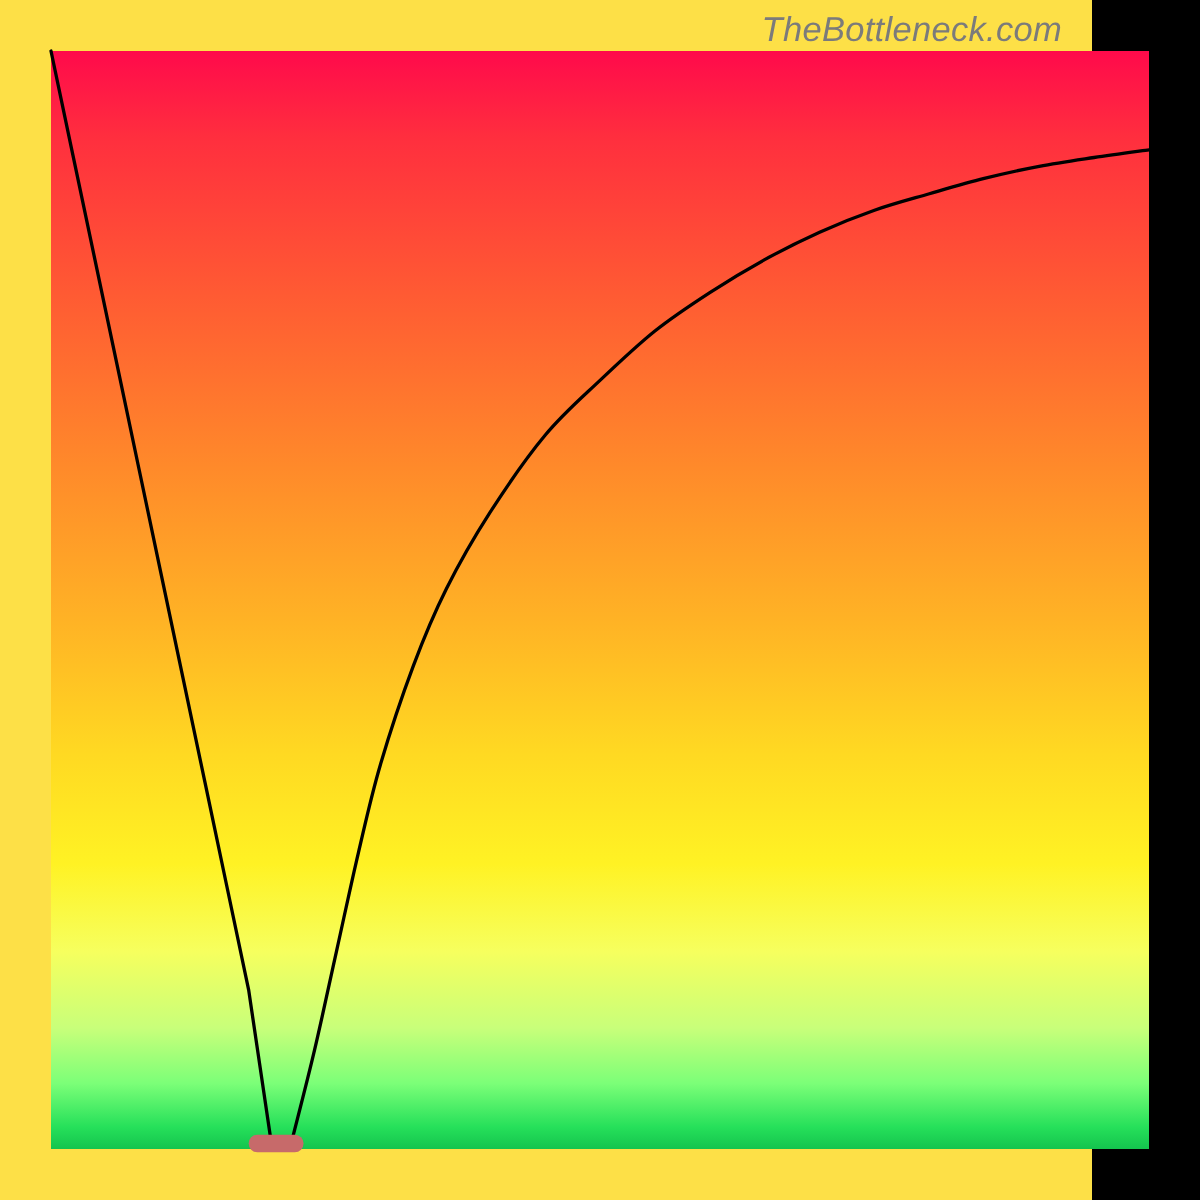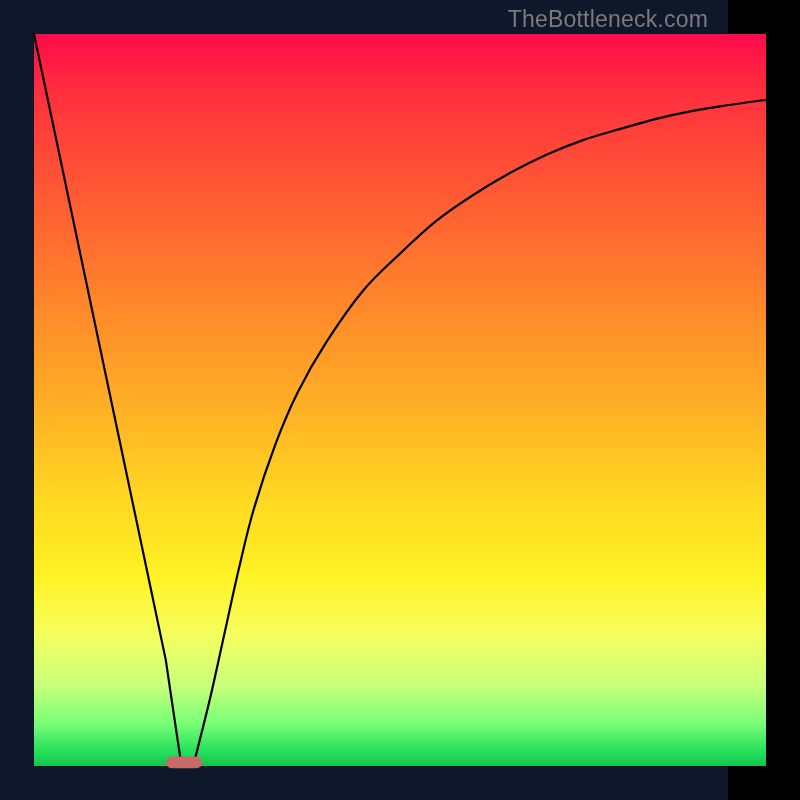--- a/index.html
+++ b/index.html
@@ -8,21 +8,22 @@
     width: 800px;
     height: 800px;
     overflow: hidden;
     font-family: Arial, Helvetica, sans-serif;
     background: #000;
   }
   .frame {
     position: relative;
     width: 728px;
     height: 800px;
-    background: #0f172a;
+    background: #fde047;
+    font-style: italic;
   }
   .plot-area {
     position: absolute;
     left: 34px;
     top: 34px;
     width: 732px;
     height: 732px;
     
     background: linear-gradient(
       to bottom,

